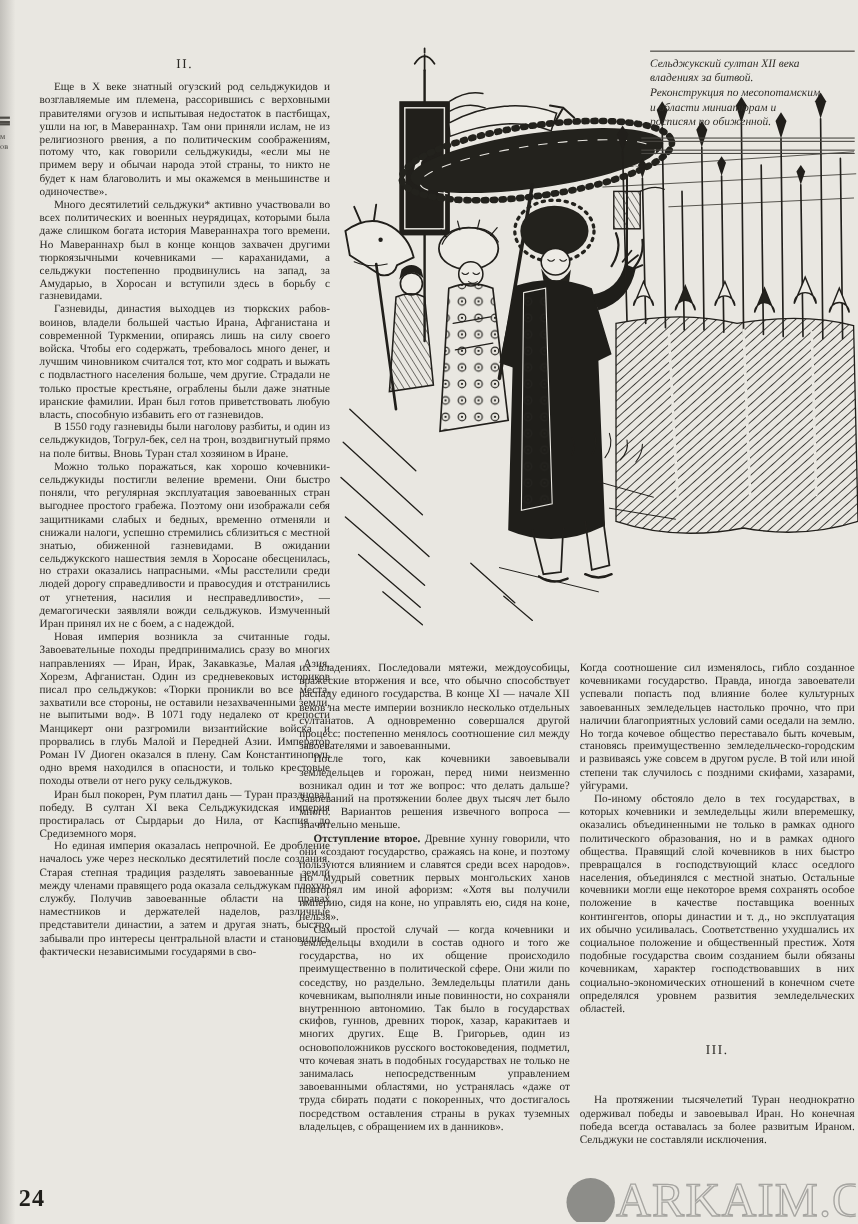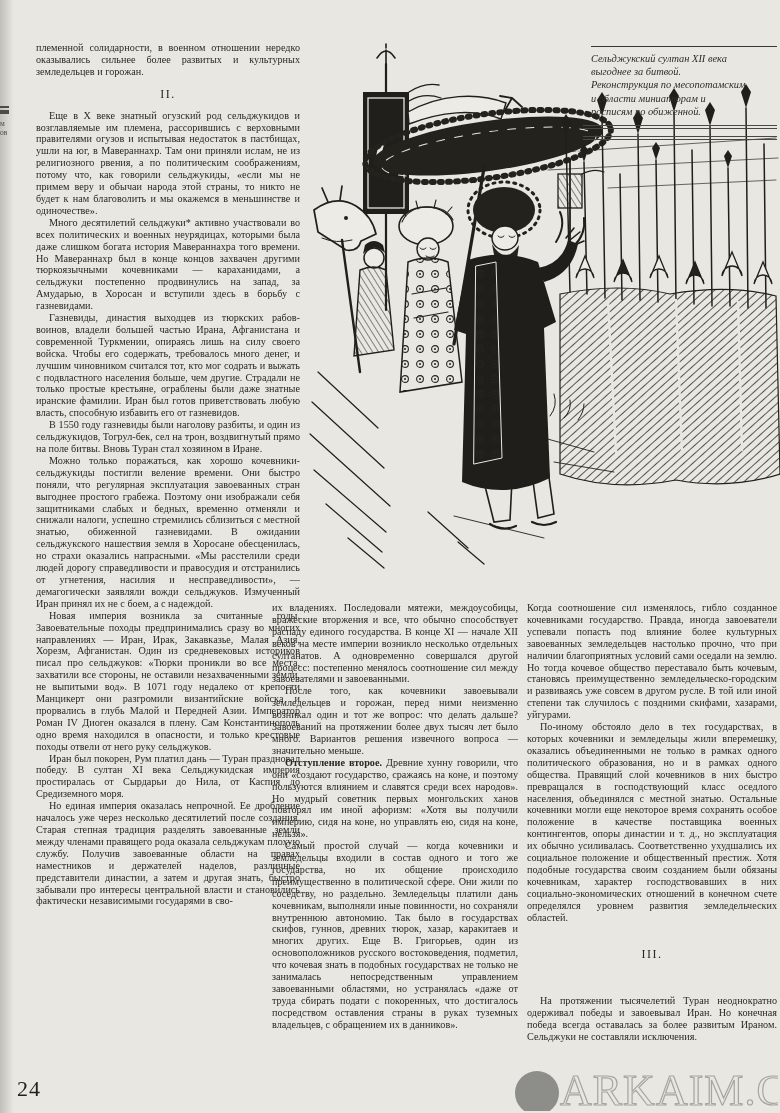--- a/index.html
+++ b/index.html
@@ -43,21 +43,21 @@
   .illustration { position:absolute; left:308px; top:42px; width:472px; height:558px; z-index:1; }
 
   .footnote {
     position:absolute; left:36px; top:1035px; width:268px;
     font-size:9px; line-height:10.8px; text-align:justify; color:#33312c;
   }
   .footnote::before { content:""; display:block; width:176px; border-top:1px solid #4a4843; margin-bottom:4px; }
 
   .page-number {
     position:absolute; left:17px; top:1076px;
-    font-size:22px; font-weight:normal; color:#201f1b; letter-spacing:1px;
+    font-size:22px; font-weight:bold; color:#201f1b; letter-spacing:1px;
   }
 
   .watermark { position:absolute; right:2px; bottom:2px; width:272px; height:64px; z-index:5; }
 
   .spine-marks { position:absolute; left:0; top:106px; width:12px; z-index:2; color:#4d4b46; }
   .spine-marks .bars { width:9px; border-top:2px solid #4d4b46; border-bottom:2px solid #4d4b46; height:8px; margin-bottom:6px; }
   .spine-marks .bars::after { content:""; display:block; border-top:2px solid #4d4b46; margin-top:2px; }
   .spine-marks .tiny { font-size:7.5px; line-height:8.5px; }
 </style>
 </head>
@@ -65,21 +65,20 @@
 
 <div class="page">
 
   <div class="spine-marks">
     <div class="bars"></div>
     <div class="tiny">м</div>
     <div class="tiny">ов</div>
   </div>
 
   <div class="col col-left">
-    <p class="noindent">племенной солидарности, в военном отношении нередко оказывались сильнее более развитых и культурных земледельцев и горожан.</p>
     <div class="sec-heading">II.</div>
     <p>Еще в X веке знатный огузский род сельджукидов и возглавляемые им племена, рассорившись с верховными правителями огузов и испытывая недостаток в пастбищах, ушли на юг, в Мавераннахр. Там они приняли ислам, не из религиозного рвения, а по политическим соображениям, потому что, как говорили сельджукиды, «если мы не примем веру и обычаи народа этой страны, то никто не будет к нам благоволить и мы окажемся в меньшинстве и одиночестве».</p>
     <p>Много десятилетий сельджуки* активно участвовали во всех политических и военных неурядицах, которыми была даже слишком богата история Мавераннахра того времени. Но Мавераннахр был в конце концов захвачен другими тюркоязычными кочевниками — караханидами, а сельджуки постепенно продвинулись на запад, за Амударью, в Хоросан и вступили здесь в борьбу с газневидами.</p>
     <p>Газневиды, династия выходцев из тюркских рабов-воинов, владели большей частью Ирана, Афганистана и современной Туркмении, опираясь лишь на силу своего войска. Чтобы его содержать, требовалось много денег, и лучшим чиновником считался тот, кто мог содрать и выжать с подвластного населения больше, чем другие. Страдали не только простые крестьяне, ограблены были даже знатные иранские фамилии. Иран был готов приветствовать любую власть, способную избавить его от газневидов.</p>
     <p>В 1550 году газневиды были наголову разбиты, и один из сельджукидов, Тогрул-бек, сел на трон, воздвигнутый прямо на поле битвы. Вновь Туран стал хозяином в Иране.</p>
     <p>Можно только поражаться, как хорошо кочевники-сельджукиды постигли веление времени. Они быстро поняли, что регулярная эксплуатация завоеванных стран выгоднее простого грабежа. Поэтому они изображали себя защитниками слабых и бедных, временно отменяли и снижали налоги, успешно стремились сблизиться с местной знатью, обиженной газневидами. В ожидании сельджукского нашествия земля в Хоросане обесценилась, но страхи оказались напрасными. «Мы расстелили среди людей дорогу справедливости и правосудия и отстранились от угнетения, насилия и несправедливости», — демагогически заявляли вожди сельджуков. Измученный Иран принял их не с боем, а с надеждой.</p>
     <p>Новая империя возникла за считанные годы. Завоевательные походы предпринимались сразу во многих направлениях — Иран, Ирак, Закавказье, Малая Азия, Хорезм, Афганистан. Один из средневековых историков писал про сельджуков: «Тюрки проникли во все места, захватили все стороны, не оставили незахваченными земли, не выпитыми вод». В 1071 году недалеко от крепости Манцикерт они разгромили византийские войска и прорвались в глубь Малой и Передней Азии. Император Роман IV Диоген оказался в плену. Сам Константинополь одно время находился в опасности, и только крестовые походы отвели от него руку сельджуков.</p>
     <p>Иран был покорен, Рум платил дань — Туран праздновал победу. В султан XI века Сельджукидская империя простиралась от Сырдарьи до Нила, от Каспия до Средиземного моря.</p>
     <p>Но единая империя оказалась непрочной. Ее дробление началось уже через несколько десятилетий после создания. Старая степная традиция разделять завоеванные земли между членами правящего рода оказала сельджукам плохую службу. Получив завоеванные области на правах наместников и держателей наделов, различные представители династии, а затем и другая знать, быстро забывали про интересы центральной власти и становились фактически независимыми государями в сво-</p>
   </div>
@@ -220,21 +219,21 @@
           <path d="M10,330 l60,56 M4,360 l72,66 M2,392 l80,72 M6,428 l72,62 M18,462 l56,48 M40,496 l36,30 M120,470 l40,36 M150,500 l26,22"></path>
           <path d="M230,372 q6,-12 2,-20 m10,22 q8,-10 4,-22 m10,24 q8,-8 6,-18 m8,20 q6,-8 6,-16 m-64,10 q4,-10 0,-16" stroke-width="1"></path>
           <path d="M236,396 l50,14 m-40,10 l60,10 m-160,44 l90,22" stroke-width="0.9"></path>
         </g>
       </g>
     </svg>
   </div>
 
   <div class="caption">
     <div>Сельджукский султан XII века</div>
-    <div>выгоднее за битвой.</div>
+    <div>владениях за битвой.</div>
     <div>Реконструкция по месопотамским</div>
     <div>и области миниатюрам и</div>
     <div>росписям по обиженной.</div>
     <div class="dbl-rule"></div>
     <div class="dbl-rule"></div>
   </div>
 
   <div class="col col-middle">
     <p class="noindent">их владениях. Последовали мятежи, междоусобицы, вражеские вторжения и все, что обычно способствует распаду единого государства. В конце XI — начале XII веков на месте империи возникло несколько отдельных султанатов. А одновременно совершался другой процесс: постепенно менялось соотношение сил между завоевателями и завоеванными.</p>
     <p>После того, как кочевники завоевывали земледельцев и горожан, перед ними неизменно возникал один и тот же вопрос: что делать дальше? Завоеваний на протяжении более двух тысяч лет было много. Вариантов решения извечного вопроса — значительно меньше.</p>

